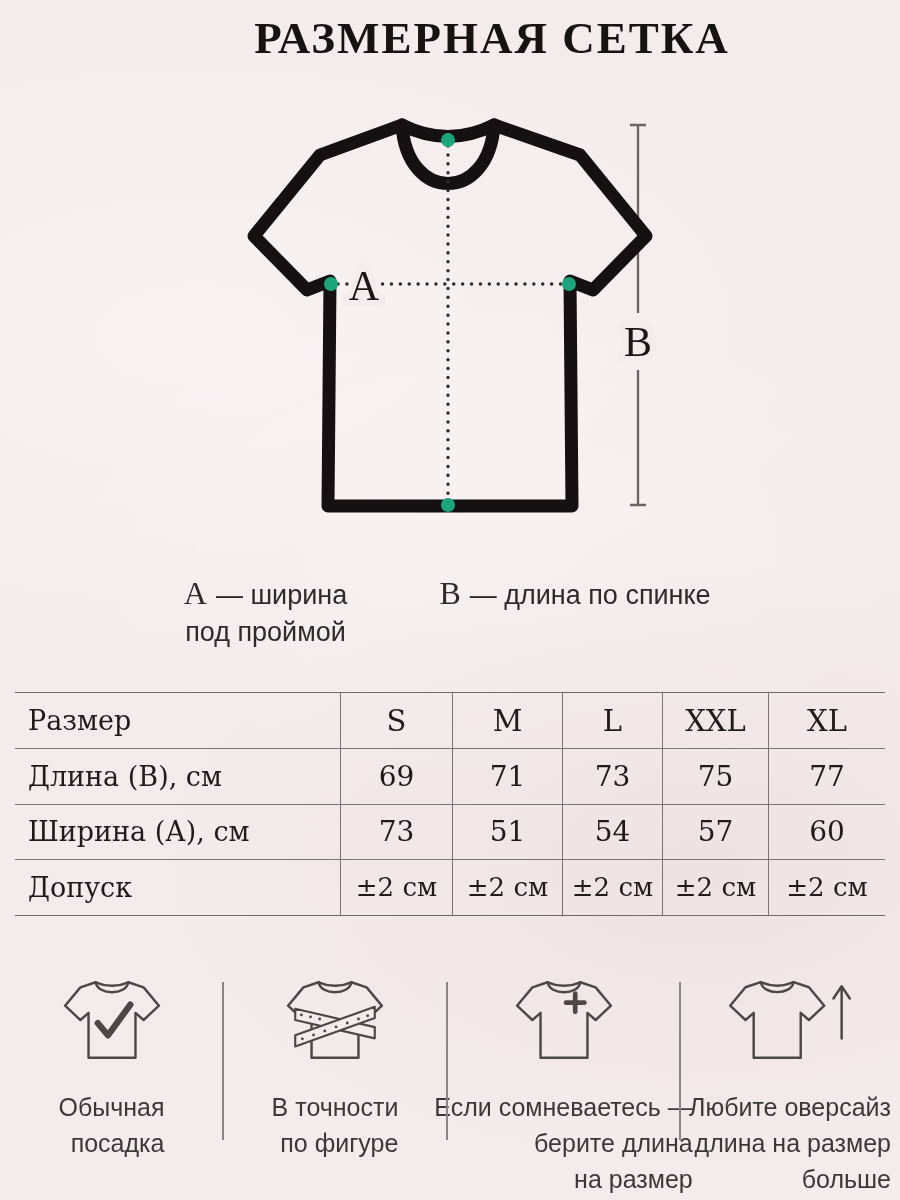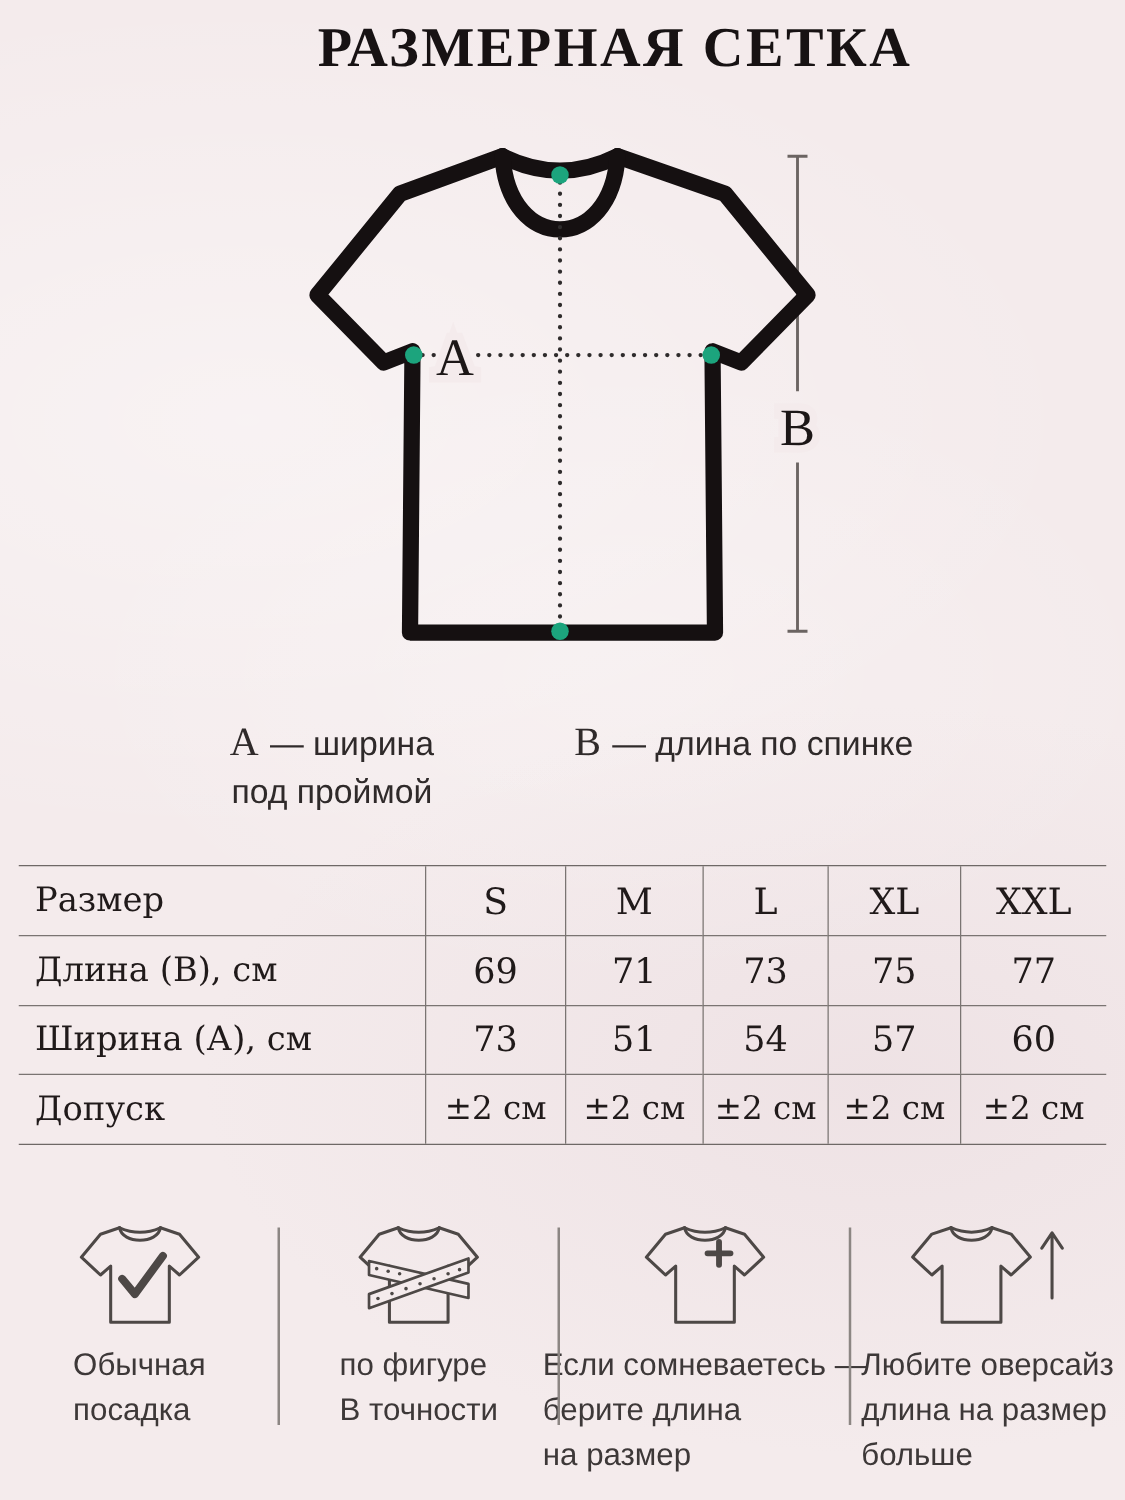--- a/index.html
+++ b/index.html
@@ -25,21 +25,21 @@
   .shirt{stroke:#151011;stroke-width:13;fill:none;stroke-linejoin:round;stroke-linecap:round;}
   .dotline{stroke:#2e2b2b;stroke-width:3.4;fill:none;stroke-linecap:round;stroke-dasharray:0.1 8.8;}
   .measure{stroke:#6b6462;stroke-width:2.3;fill:none;}
   .dim-label{
     font-family:"Liberation Serif", serif;font-size:42px;fill:#1c1717;
     paint-order:stroke;stroke:#f4ebec;stroke-width:12;text-anchor:middle;
   }
   
   .legend-item{position:absolute;text-align:center;line-height:33px;color:#2f2a2a;}
   .legend-a{left:148px;top:577px;width:235px;}
-  .legend-b{left:430px;top:577px;width:330px;}
+  .legend-b{left:410px;top:577px;width:330px;}
   .legend-letter{font-family:"Liberation Serif", serif;font-size:32px;margin-right:9px;}
   .legend-rest{font-size:27px;}
   .legend-line2{font-size:27px;margin-top:1px;}
   
   .size-table{
     position:absolute;left:15px;top:692px;width:870px;
     display:grid;grid-template-columns:325px 112px 110px 100px 106px 117px;
     grid-auto-rows:55.4px;
     border-top:1.7px solid #6e6866;border-bottom:1.7px solid #6e6866;
     font-family:"DejaVu Serif", serif;color:#201a1a;
@@ -51,21 +51,21 @@
   .cell.sizehead{font-size:29px;}
   .cell.tol{font-size:26px;}
   
   .tips{
     position:absolute;left:0;top:975px;width:900px;
     display:grid;grid-template-columns:223px 224px 233px 220px;
   }
   .tip{display:flex;flex-direction:column;align-items:center;}
   .tip svg{display:block;height:90px;}
   .tip-caption{
-    margin-top:9px;text-align:left;font-size:25px;line-height:36px;color:#3d3838;
+    margin-top:24px;text-align:right;font-size:25px;line-height:36px;color:#3d3838;
     white-space:nowrap;
   }
   .tipline{height:36px;}
   .tdiv{position:absolute;width:1.6px;top:982px;height:158px;background:#8c8683;}
   .tdiv1{left:222px;} .tdiv2{left:446px;} .tdiv3{left:679px;}
   .ticon{stroke:#4d4846;stroke-width:2.4;fill:none;stroke-linejoin:round;stroke-linecap:round;}
   .ticon-thick{stroke:#4d4846;stroke-width:6.2;fill:none;stroke-linejoin:round;stroke-linecap:round;}
   .ticon-plus{stroke:#4d4846;stroke-width:4.6;fill:none;stroke-linecap:round;}
   .band{fill:#f4ebec;stroke:#4d4846;stroke-width:2.1;stroke-linejoin:round;}
   .banddot{fill:#4d4846;}
@@ -110,22 +110,22 @@
   <div class="legend-item legend-b">
     <div><span class="legend-letter">В</span><span class="legend-rest">— длина по спинке</span></div>
   </div>
 
   <div class="size-table">
 
     <div class="cell rowlabel">Размер</div>
     <div class="cell sizehead vline">S</div>
     <div class="cell sizehead vline">M</div>
     <div class="cell sizehead vline">L</div>
+    <div class="cell sizehead vline">XXL</div>
     <div class="cell sizehead vline">XL</div>
-    <div class="cell sizehead vline">XXL</div>
 
     <div class="cell rowlabel hline">Длина (В), см</div>
     <div class="cell vline hline">69</div>
     <div class="cell vline hline">71</div>
     <div class="cell vline hline">73</div>
     <div class="cell vline hline">75</div>
     <div class="cell vline hline">77</div>
 
     <div class="cell rowlabel hline">Ширина (А), см</div>
     <div class="cell vline hline">73</div>
@@ -167,22 +167,22 @@
         <path class="band" d="M 11,59 L 89,31 L 89,42 L 11,70 Z"></path>
         <circle class="banddot" cx="18" cy="62.5" r="1.4"></circle>
         <circle class="banddot" cx="29" cy="58.6" r="1.4"></circle>
         <circle class="banddot" cx="40" cy="54.7" r="1.4"></circle>
         <circle class="banddot" cx="51" cy="50.8" r="1.4"></circle>
         <circle class="banddot" cx="62" cy="46.9" r="1.4"></circle>
         <circle class="banddot" cx="73" cy="43" r="1.4"></circle>
         <circle class="banddot" cx="82" cy="39.8" r="1.4"></circle>
       </svg>
       <div class="tip-caption">
+        <div class="tipline">В точности</div>
         <div class="tipline">по фигуре</div>
-        <div class="tipline">В точности</div>
       </div>
     </div>
     <div class="tip">
       <svg viewBox="0 0 100 88" width="102">
         <path class="ticon" d="M 34,7 L 19,12 L 4,30 L 19,44 L 27,37 L 27,81 L 73,81 L 73,37 L 81,44 L 96,30 L 81,12 L 66,7"></path>
         <path class="ticon" d="M 34,7 Q 50,14 66,7"></path>
         <path class="ticon" d="M 34,7 C 36,20 64,20 66,7"></path>
         <path class="ticon-plus" d="M 61,18 L 61,36 M 52,27 L 70,27"></path>
       </svg>
       <div class="tip-caption">

